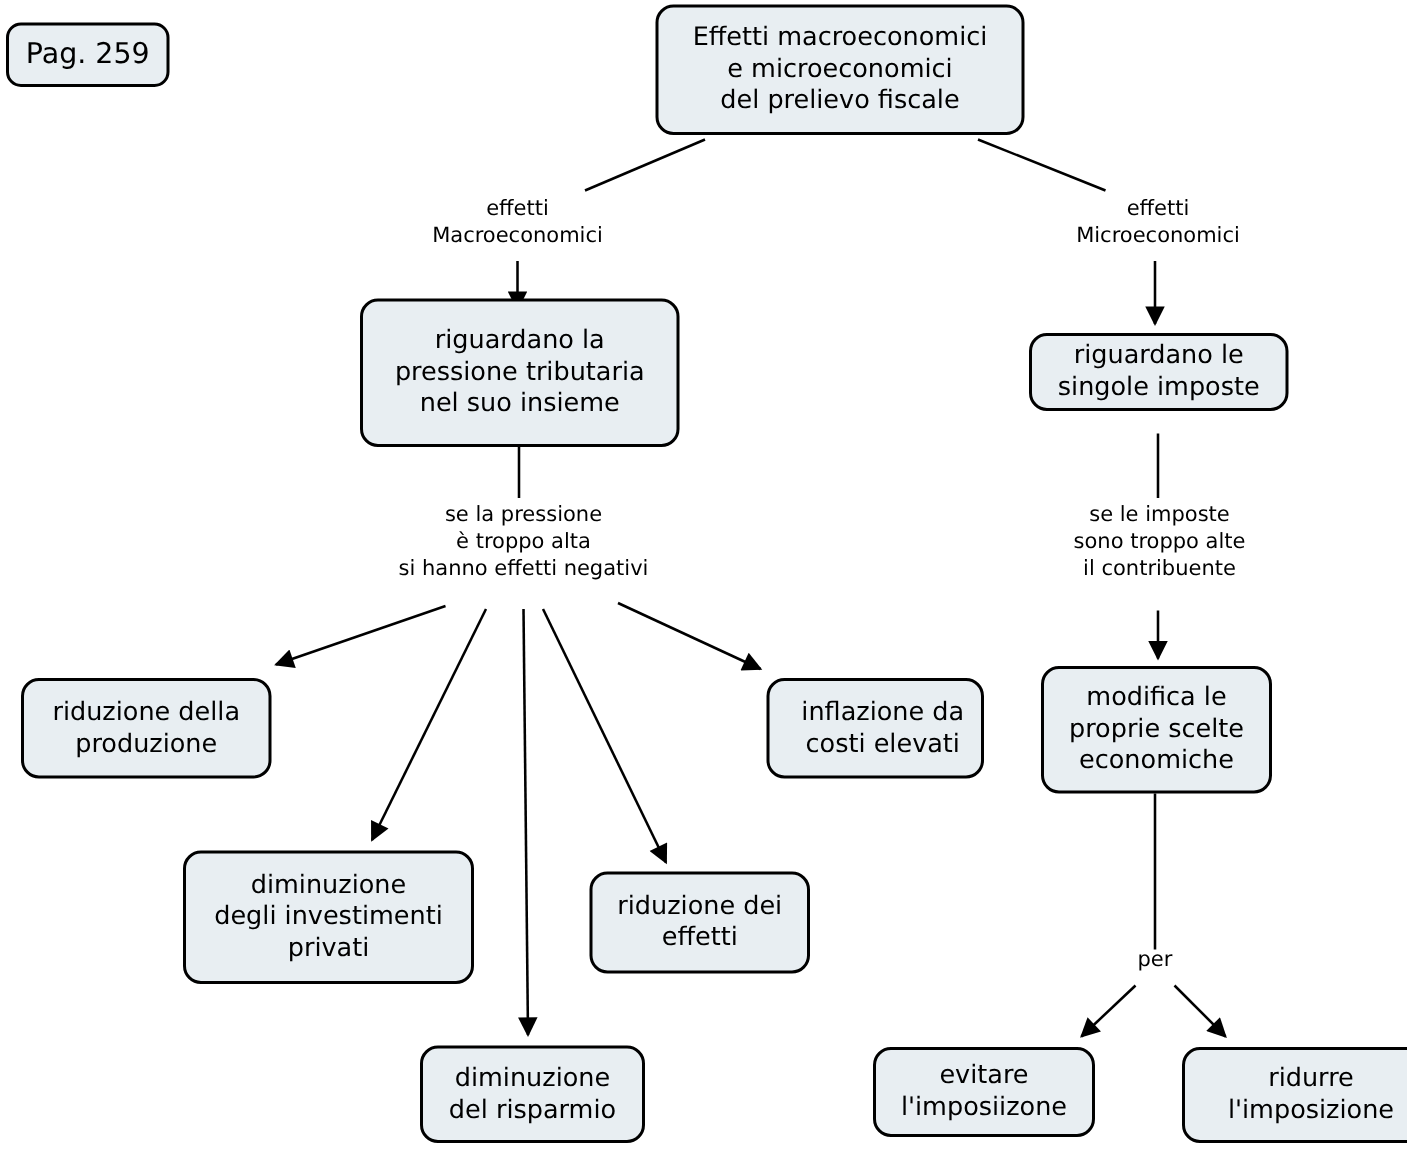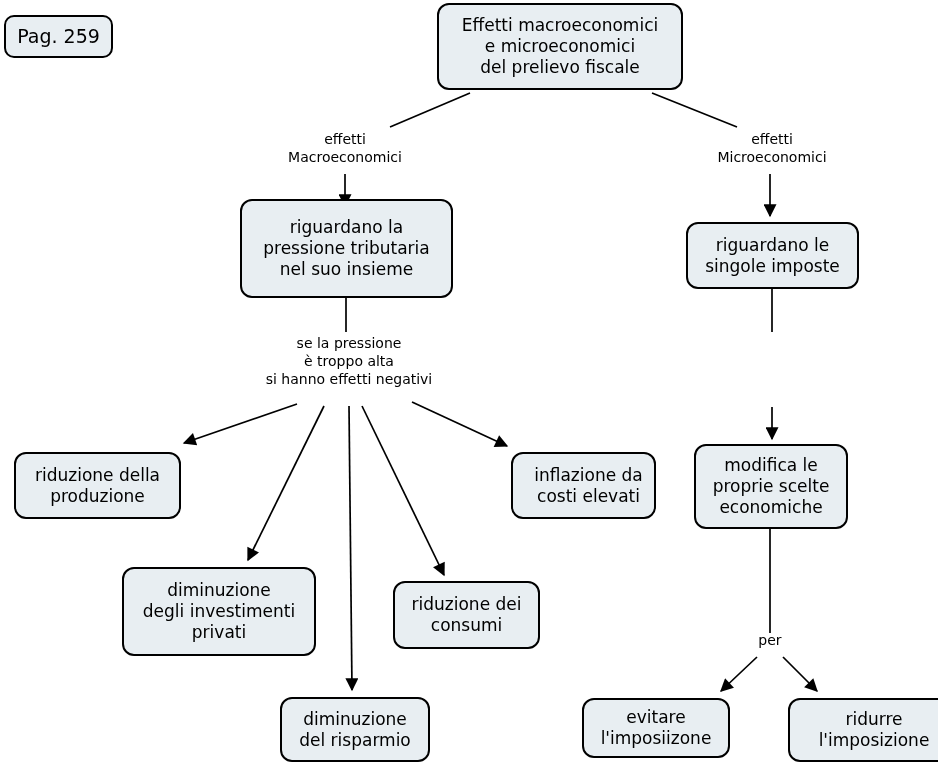--- a/index.html
+++ b/index.html
@@ -91,40 +91,43 @@
   <div class="plain-label" style="left:245px; top:130px; width:200px;">effetti
 Macroeconomici</div>
 
   <div class="plain-label" style="left:672px; top:130px; width:200px;">effetti
 Microeconomici</div>
 
   <div class="node" style="left:240px; top:199px; width:213px; height:99px;">riguardano la
 pressione tributaria
 nel suo insieme</div>
 
-  <div class="node" style="left:686px; top:222px; width:173px; height:67px;">riguardano le
+  <div class="node" style="left:686px; top:222px; width:173px; height:52px;">riguardano le
 singole imposte</div>
 
   <div class="plain-label" style="left:218px; top:334px; width:262px;">se la pressione
 è troppo alta
 si hanno effetti negativi</div>
 
+  <div class="plain-label" style="left:662px; top:334px; width:222px;">se le imposte
+sono troppo alte
+il contribuente</div>
 
   <div class="node" style="left:14px; top:452px; width:167px; height:67px;">riduzione della
 produzione</div>
 
   <div class="node" style="left:511px; top:452px; width:145px; height:67px;padding-left:14px;">inflazione da
 costi elevati</div>
 
   <div class="node" style="left:122px; top:567px; width:194px; height:89px;">diminuzione
 degli investimenti
 privati</div>
 
   <div class="node" style="left:393px; top:581px; width:147px; height:68px;">riduzione dei
-consumi</div>
+effetti</div>
 
   <div class="node" style="left:280px; top:697px; width:150px; height:65px;">diminuzione
 del risparmio</div>
 
   <div class="node" style="left:694px; top:444px; width:154px; height:85px;text-align:center;">modifica le
 proprie scelte
 economiche</div>
 
   <div class="plain-label" style="left:745px; top:631px; width:50px;">per</div>
 

